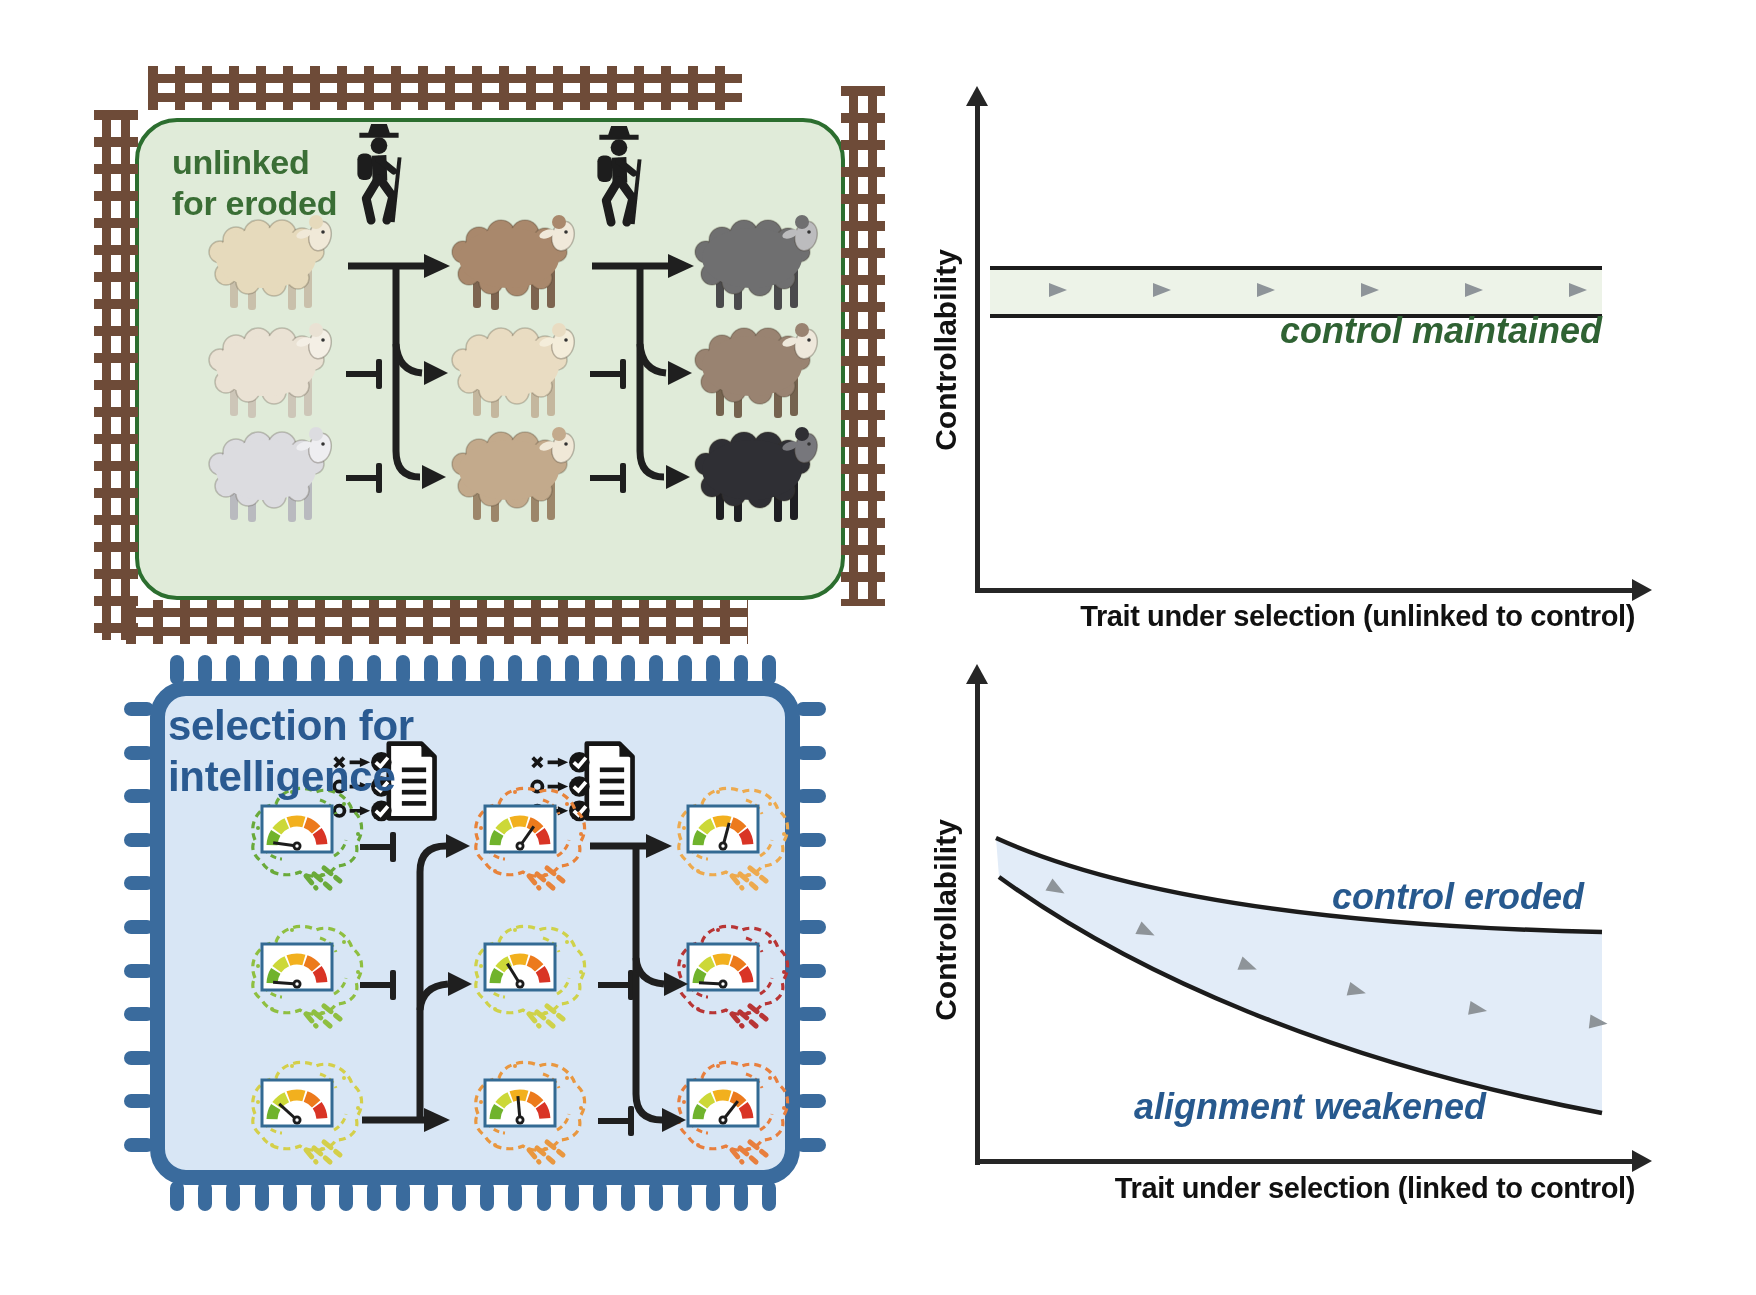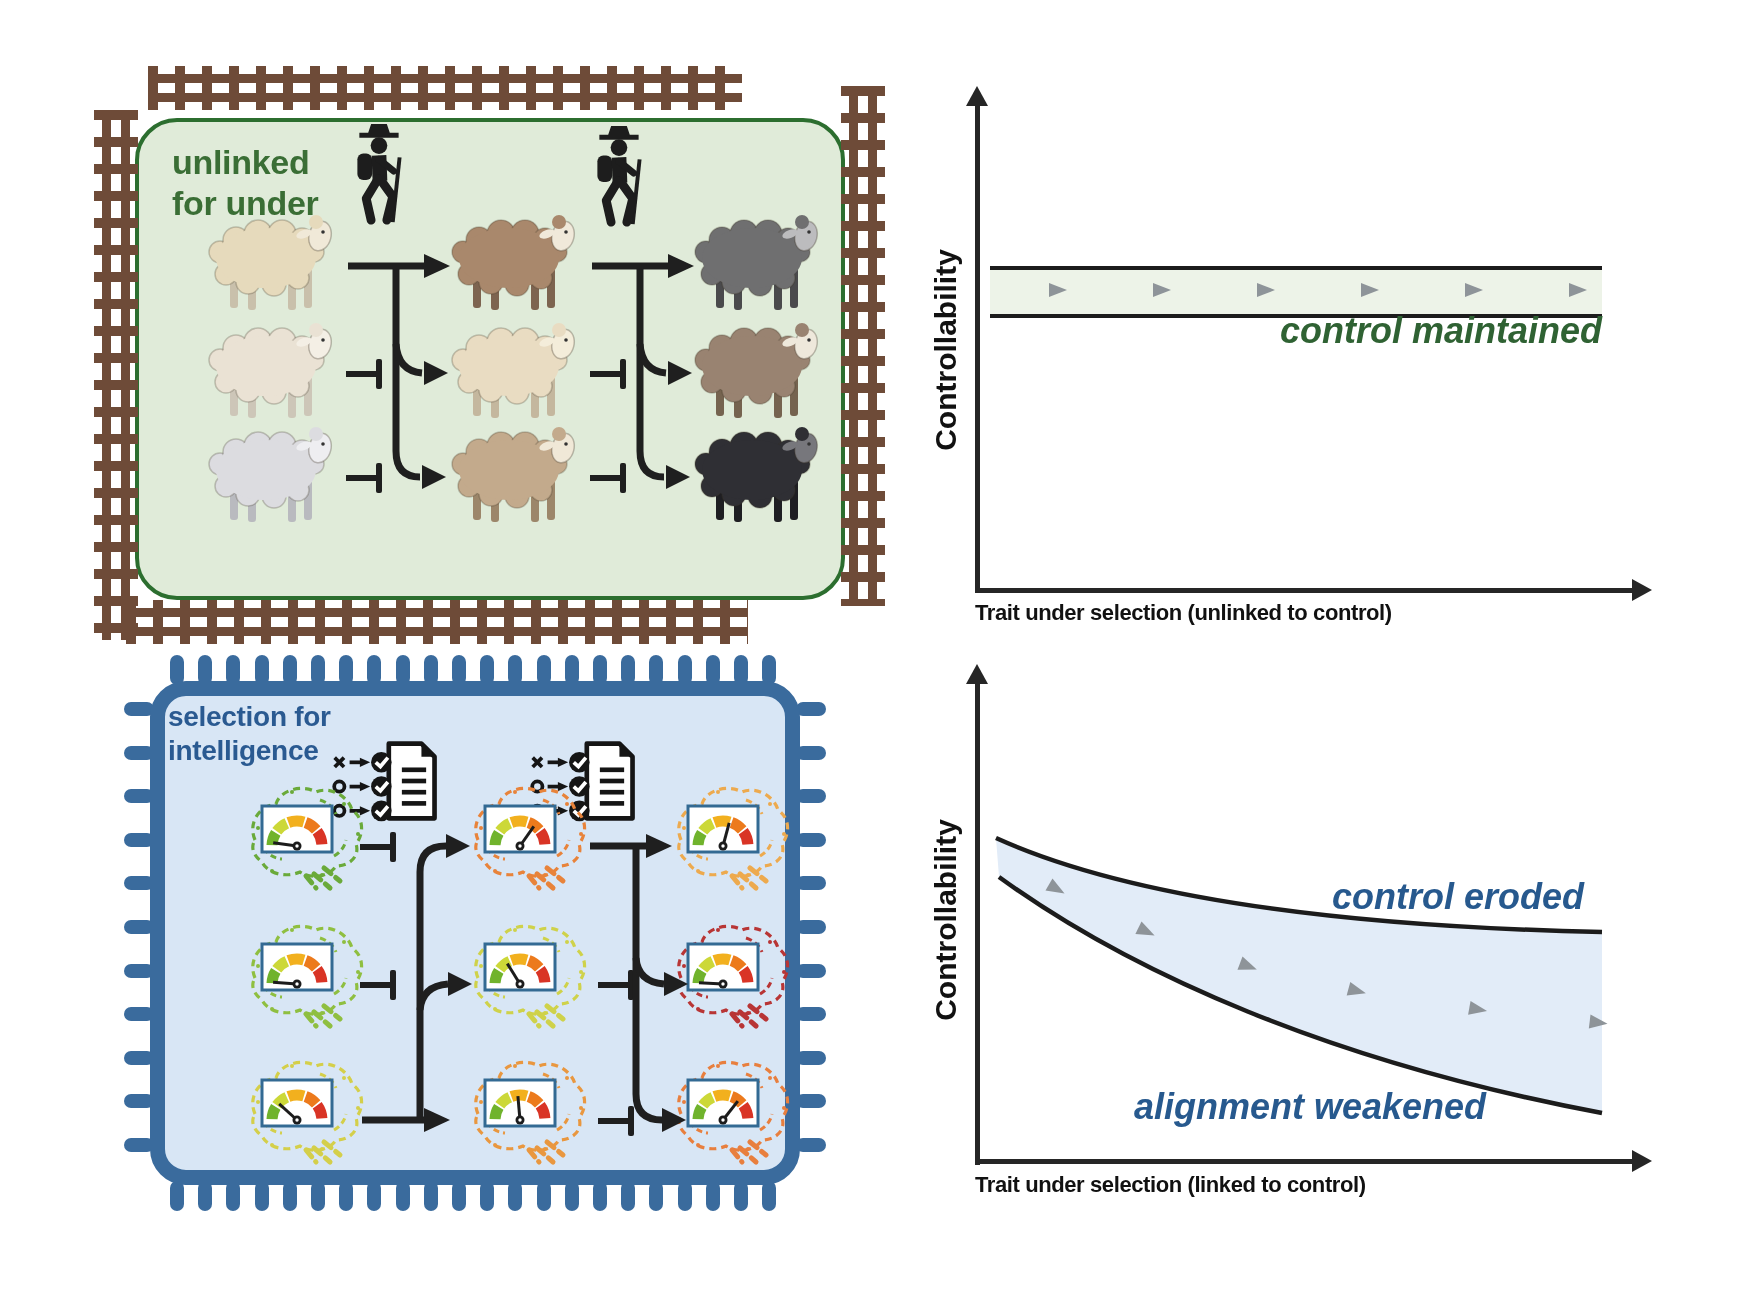--- a/index.html
+++ b/index.html
@@ -8,21 +8,21 @@
     font-family:"Liberation Sans","DejaVu Sans",sans-serif;background:#fff;
   }
   
   .panel-green{
     position:absolute;left:135px;top:118px;width:710px;height:482px;
     background:var(--green-bg);border:4px solid var(--green-border);
     border-radius:42px;box-sizing:border-box;z-index:1;
   }
   .panel-title{position:absolute;z-index:4;font-weight:bold;line-height:1.22;letter-spacing:-0.3px;}
   #sheep-title{left:172px;top:142px;font-size:34px;color:var(--green-title);}
-  #chip-title{left:168px;top:700px;font-size:28px;color:var(--chip-title);}
+  #chip-title{left:168px;top:700px;font-size:42px;color:var(--chip-title);}
   
   .fence{position:absolute;z-index:2;}
   .fence-h{
     background:repeating-linear-gradient(90deg,var(--fence) 0 10px,transparent 10px 27px);
   }
   .fence-h::before,.fence-h::after{
     content:"";position:absolute;left:0;right:0;height:9px;background:var(--fence);
   }
   .fence-h::before{top:8px}.fence-h::after{bottom:8px}
   .fence-v{
@@ -47,22 +47,22 @@
   
   .axis{position:absolute;background:var(--axis);z-index:2;}
   .tri-up{position:absolute;width:0;height:0;z-index:2;
     border-left:11px solid transparent;border-right:11px solid transparent;
     border-bottom:20px solid var(--axis);}
   .tri-right{position:absolute;width:0;height:0;z-index:2;
     border-top:11px solid transparent;border-bottom:11px solid transparent;
     border-left:20px solid var(--axis);}
   .ylab{position:absolute;z-index:4;font-weight:bold;font-size:30px;color:#111;
     white-space:nowrap;transform:translate(-50%,-50%) rotate(-90deg);}
-  .xlab{position:absolute;z-index:4;font-weight:bold;font-size:22px;color:#111;
-    width:660px;text-align:left;letter-spacing:-0.4px;white-space:nowrap;}
+  .xlab{position:absolute;z-index:4;font-weight:bold;font-size:29px;color:#111;
+    width:660px;text-align:right;letter-spacing:-0.4px;white-space:nowrap;}
   #band-top{
     position:absolute;left:990px;top:266px;width:612px;height:52px;
     background:var(--band-green);border-top:4px solid #1c1c1c;border-bottom:4px solid #1c1c1c;
     box-sizing:border-box;display:flex;align-items:center;justify-content:space-between;
     padding:0 14px;z-index:3;
   }
   .ann{position:absolute;z-index:4;font-weight:bold;font-style:italic;font-size:36px;white-space:nowrap;}
   #ann-maintained{left:1140px;top:310px;width:462px;text-align:right;color:var(--ann-green);}
   #ann-eroded{left:1332px;top:876px;color:var(--ann-blue);}
   #ann-weakened{left:1090px;top:1086px;width:440px;text-align:center;color:var(--ann-blue);}
@@ -74,21 +74,21 @@
 <div id="canvas">
 
   <div class="panel-green"></div>
   <div class="fence fence-h" style="left:148px;top:66px;width:594px;height:44px;"></div>
   <div class="fence fence-h" style="left:126px;top:600px;width:622px;height:44px;"></div>
   <div class="fence fence-v" style="left:94px;top:110px;width:44px;height:530px;"></div>
   <div class="fence fence-v" style="left:841px;top:86px;width:44px;height:520px;"></div>
 
   <div id="sheep-title" class="panel-title">
     <div>unlinked</div>
-    <div>for under</div>
+    <div>for eroded</div>
   </div>
 
   <div class="cell" id="hiker1" style="left:322px;top:122px;"><svg viewBox="0 0 110 108" width="112" height="106">
   <g fill="#1d1d1d">
     <path d="M36,16 h40 v-5 h-9 l-3,-9 h-16 l-3,9 h-9 z"></path>
     <circle cx="56" cy="24" r="8.5"></circle>
     <rect x="34" y="32" width="15" height="27" rx="6"></rect>
   </g>
   <g stroke="#1d1d1d" fill="none">
     <path d="M56,34 L57,60" stroke-width="15"></path>

